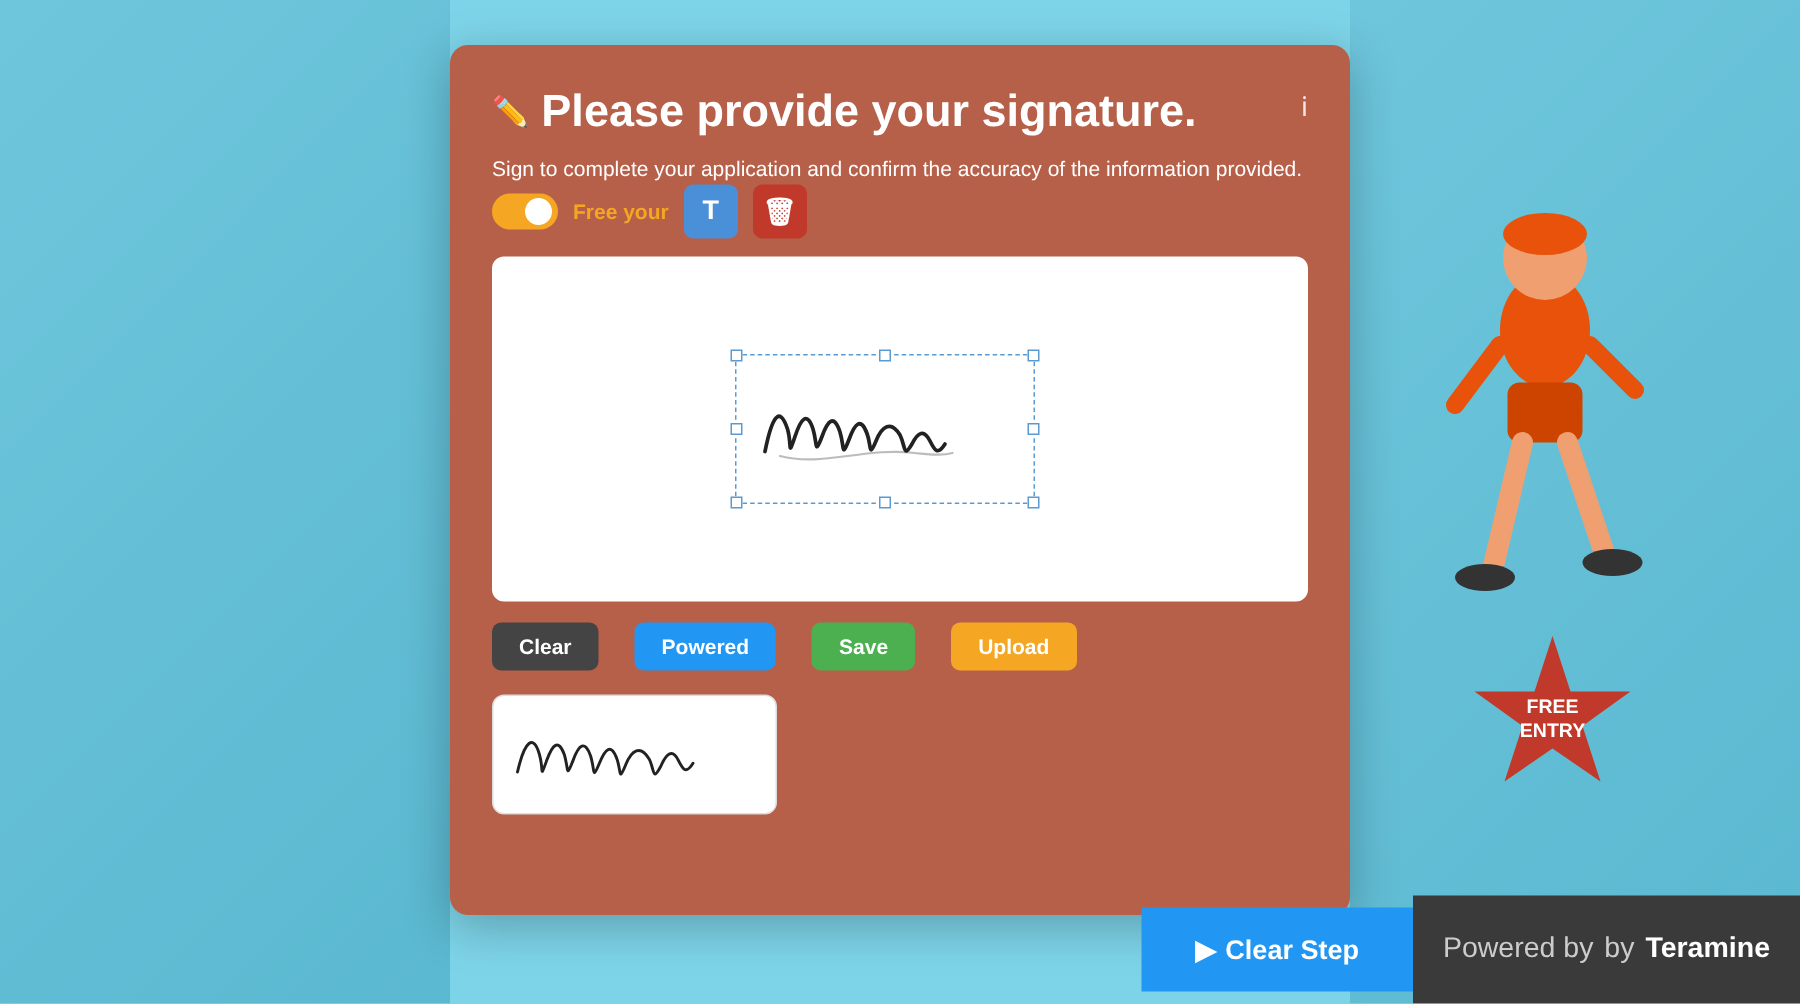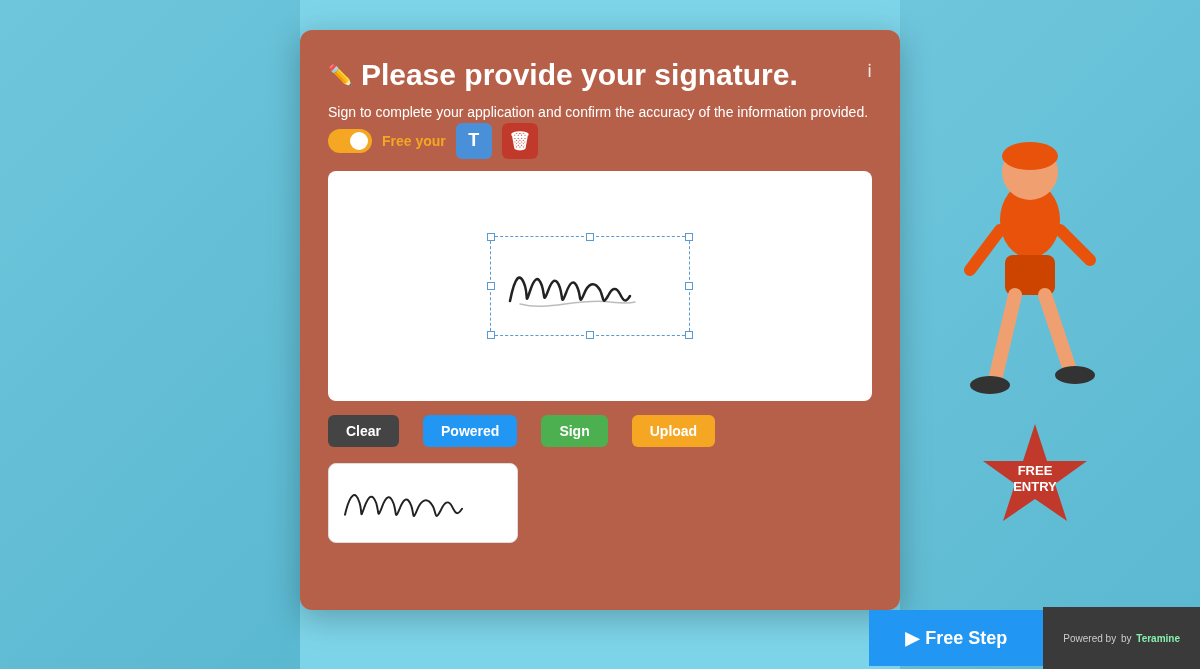--- a/index.html
+++ b/index.html
@@ -296,30 +296,30 @@
       display: flex;
       align-items: center;
       gap: 6px;
       height: 56px;
     }
 
     .powered-by {
       background: #3a3a3a;
       color: #ccc;
       padding: 16px 20px;
-      font-size: 10px;
-      height: 62px;
+      font-size: 19px;
+      height: 72px;
       display: flex;
       align-items: center;
       gap: 2px;
       text-align: center;
     }
 
     .powered-by strong {
-      color: #86efac;
+      color: #ffffff;
       font-weight: bold;
     }
   </style>
 </head>
 <body>
 
 <div class="bg-left"></div>
 <div class="bg-right"></div>
 
 <div class="bg-marathon-text">
@@ -390,33 +390,33 @@
       <div class="handle tm"></div>
       <div class="handle bm"></div>
       <div class="handle ml"></div>
       <div class="handle mr"></div>
     </div>
   </div>
 
   <div class="action-buttons">
     <button class="btn btn-clear">Clear</button>
     <button class="btn btn-update">Powered</button>
-    <button class="btn btn-save">Sign</button>
+    <button class="btn btn-save">Save</button>
     <button class="btn btn-upload">Upload</button>
   </div>
 
   <div class="sig-preview">
     <svg class="sig-preview-svg" viewBox="0 0 190 80" xmlns="http://www.w3.org/2000/svg">
       <path d="M15,52 C20,30 26,26 30,40 C33,50 30,58 35,44 C39,33 43,29 47,40 C50,50 48,57 53,44 C57,33 61,30 65,41 C68,51 66,58 71,46 C75,36 79,32 83,43 C86,52 84,59 89,47 C93,37 99,33 105,43 C109,51 107,59 113,48 C117,39 121,36 125,44 C128,50 130,54 135,46" stroke="#222" stroke-width="2" fill="none" stroke-linecap="round" stroke-linejoin="round"></path>
     </svg>
   </div>
 
 </div>
 
 <div class="bottom-bar">
   <button class="next-step-btn">
     <span>▶</span>
-    <span>Free Step</span>
+    <span>Clear Step</span>
   </button>
   <div class="powered-by">
     <span>Powered by</span>&nbsp;by&nbsp;<strong>Teramine</strong>
   </div>
 </div>
 
 </body></html>

